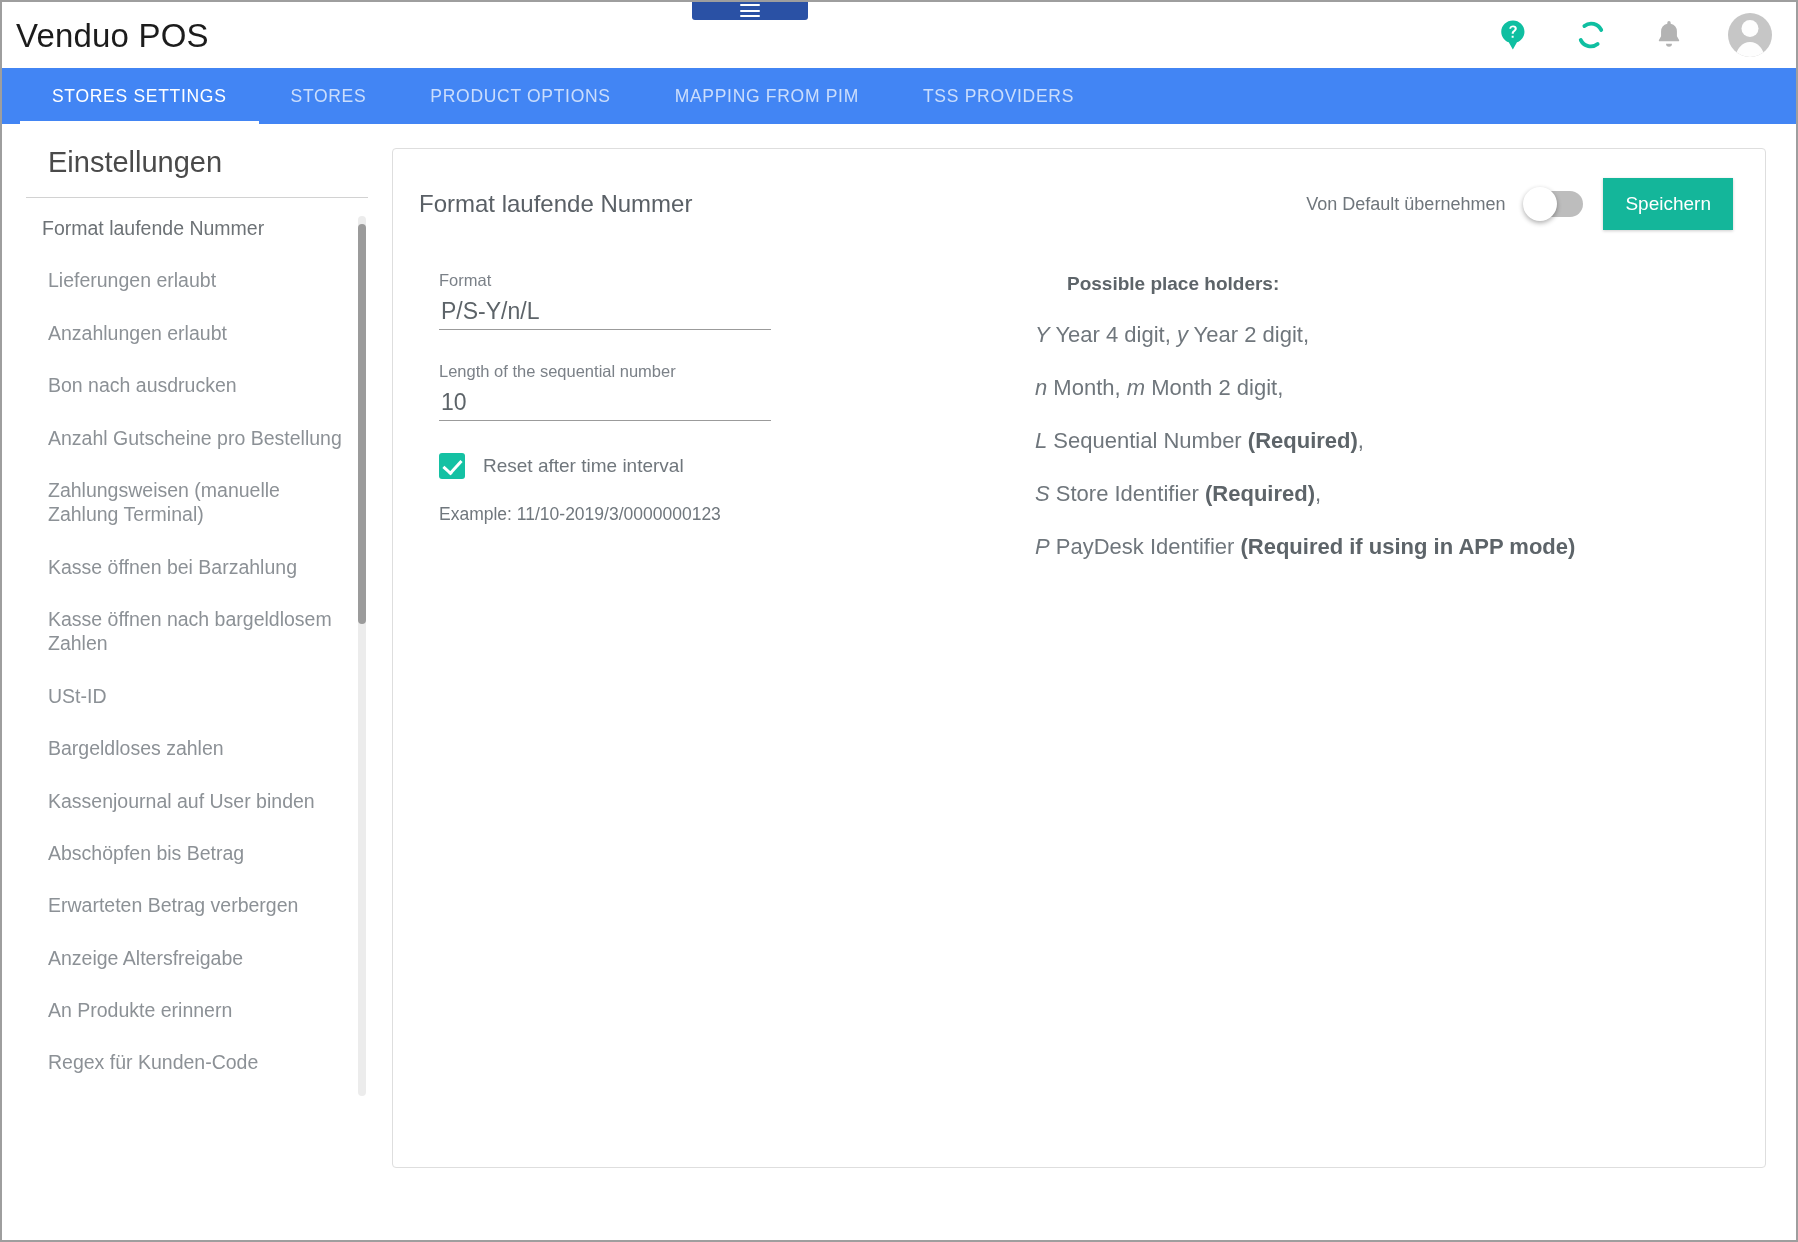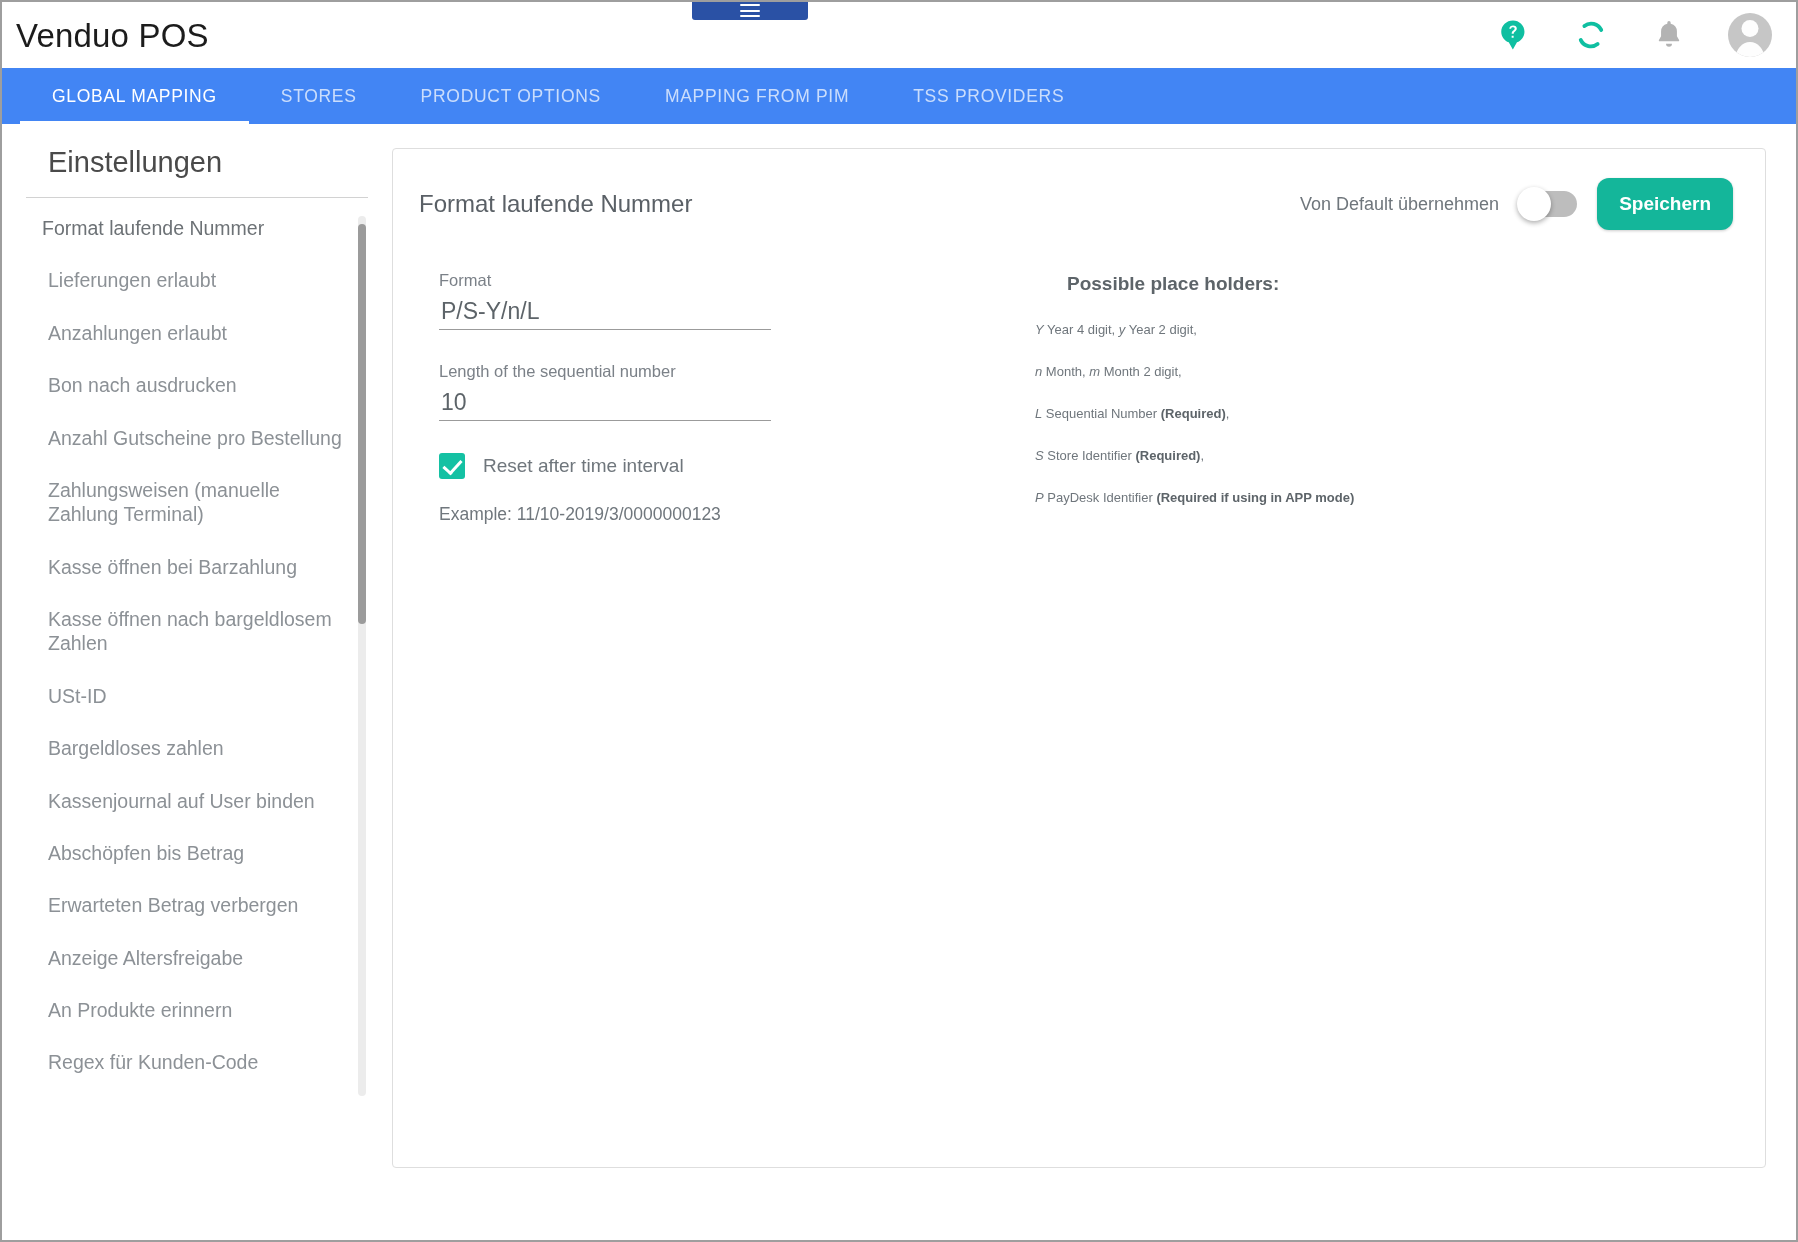--- a/index.html
+++ b/index.html
@@ -161,23 +161,23 @@
   .switch .knob {
     position: absolute; left: -2px; top: -4px;
     width: 34px; height: 34px; border-radius: 50%;
     background: #ffffff;
     box-shadow: 0 2px 5px rgba(0,0,0,.32);
   }
   .save-btn {
     background: #14b69a;
     color: #ffffff;
     font-size: 19px;
-    font-weight: bold;
+    font-weight: normal;
     border: none;
-    border-radius: 12px;
+    border-radius: 0;
     padding: 15px 22px;
     cursor: pointer;
     box-shadow: 0 1px 3px rgba(0,0,0,.2);
     font-family: "Liberation Sans", sans-serif;
   }
 
   .card-body { display: flex; padding-top: 40px; }
   .form-col { width: 500px; padding-left: 22px; }
   .field { margin-bottom: 32px; width: 332px; }
   .field-label { font-size: 16.5px; color: #7b8188; margin-bottom: 8px; }
@@ -200,21 +200,21 @@
     position: absolute; left: 8px; top: 3px;
     width: 8px; height: 15px;
     border: solid #ffffff; border-width: 0 3px 3px 0;
     transform: rotate(42deg);
   }
   .cbox-label { font-size: 19px; color: #6f767c; }
   .example { font-size: 17.5px; color: #70777d; margin-top: 25px; }
 
   .placeholders-col { padding-left: 118px; padding-top: 2px; }
   .ph-title { font-size: 19px; color: #5d6469; font-weight: bold; margin-bottom: 26px; margin-left: 32px; }
-  .ph-line { font-size: 13px; color: #6f767c; margin-bottom: 21px; margin-top: 27px; }
+  .ph-line { font-size: 22px; color: #6f767c; margin-bottom: 21px; margin-top: 27px; }
   .ph-line em { font-style: italic; }
   .ph-line b { font-weight: bold; color: #5d6469; }
 </style>
 </head>
 <body>
 
 <div class="app-frame">
 
   <div class="topbar">
     <div class="brand">Venduo POS</div>
@@ -247,21 +247,21 @@
           </svg>
       </span>
       <span class="avatar">
         <span class="head"></span>
         <span class="body"></span>
       </span>
     </div>
   </div>
 
   <div class="navbar">
-    <div class="navtab active">GLOBAL MAPPING</div>
+    <div class="navtab active">STORES SETTINGS</div>
     <div class="navtab">STORES</div>
     <div class="navtab">PRODUCT OPTIONS</div>
     <div class="navtab">MAPPING FROM PIM</div>
     <div class="navtab">TSS PROVIDERS</div>
   </div>
 
   <div class="content">
 
     <div class="sidebar">
       <div class="sidebar-title">Einstellungen</div>

